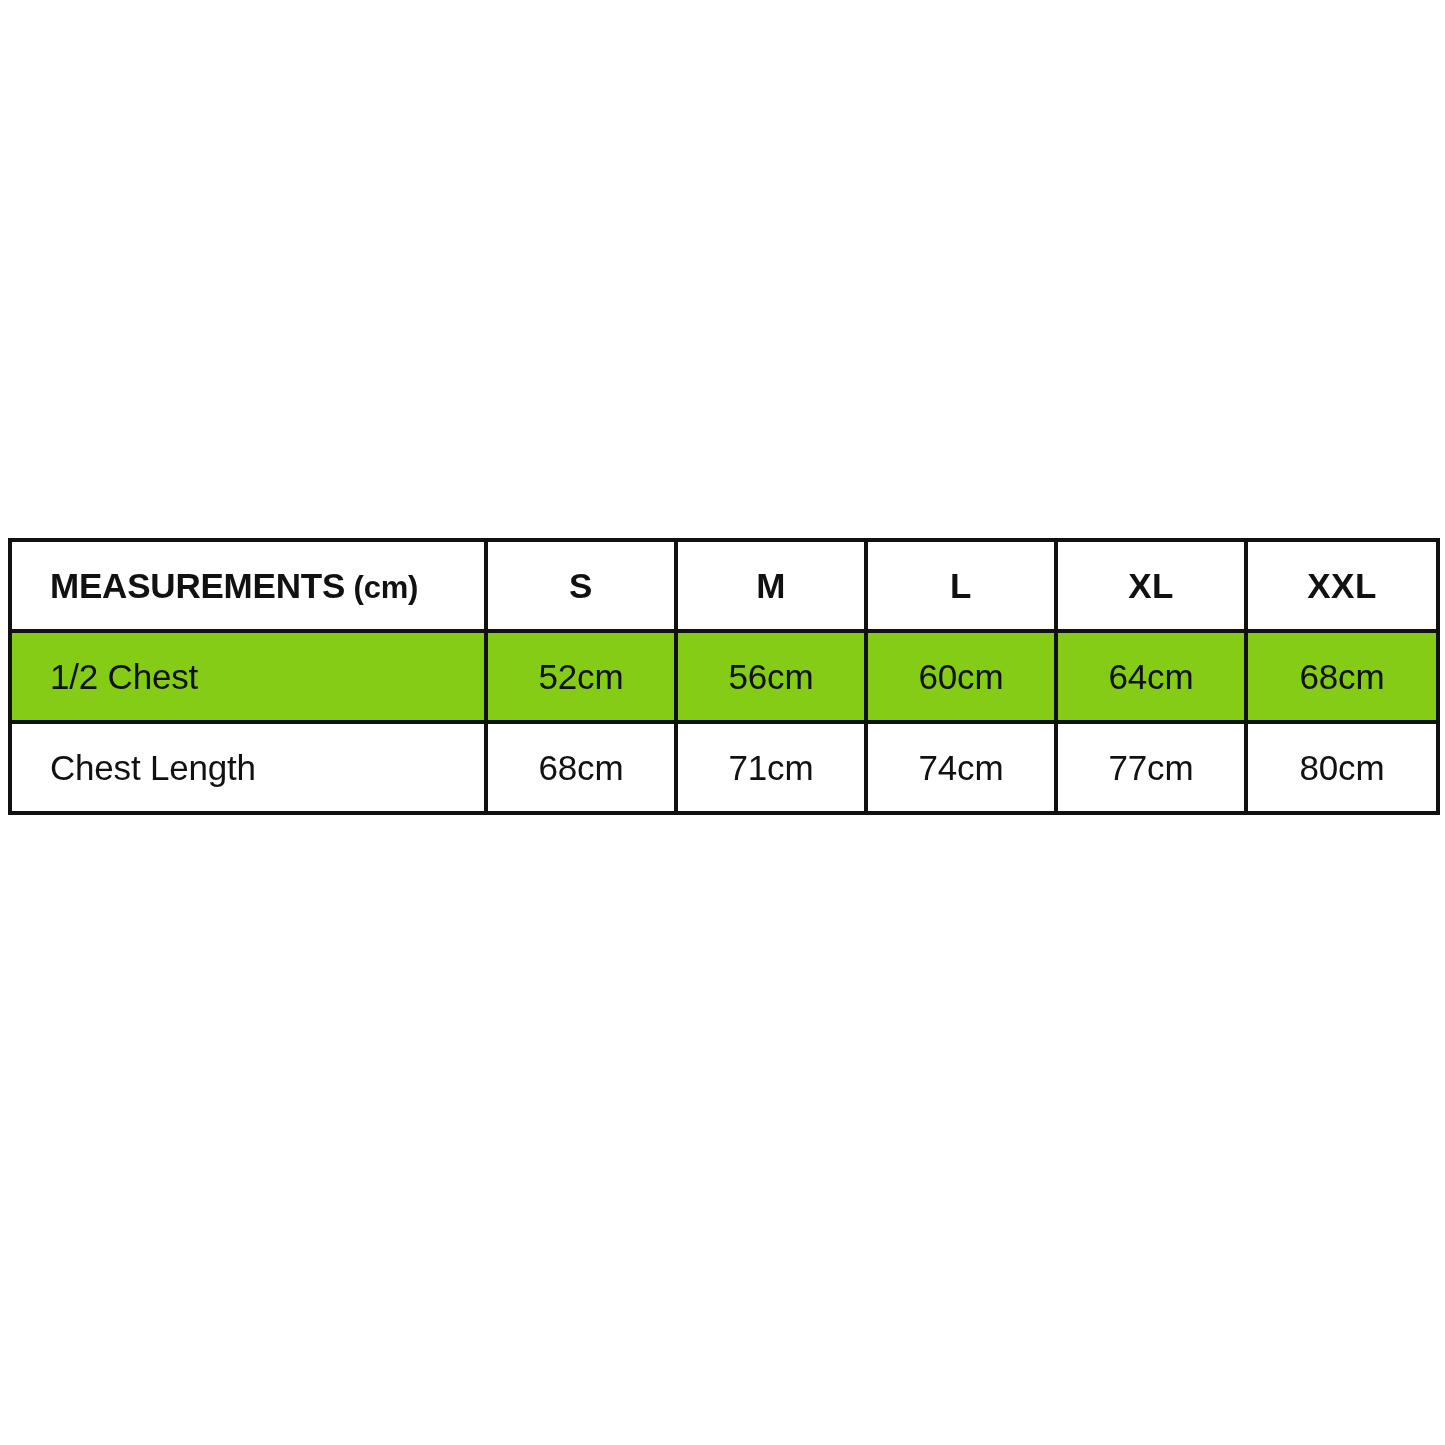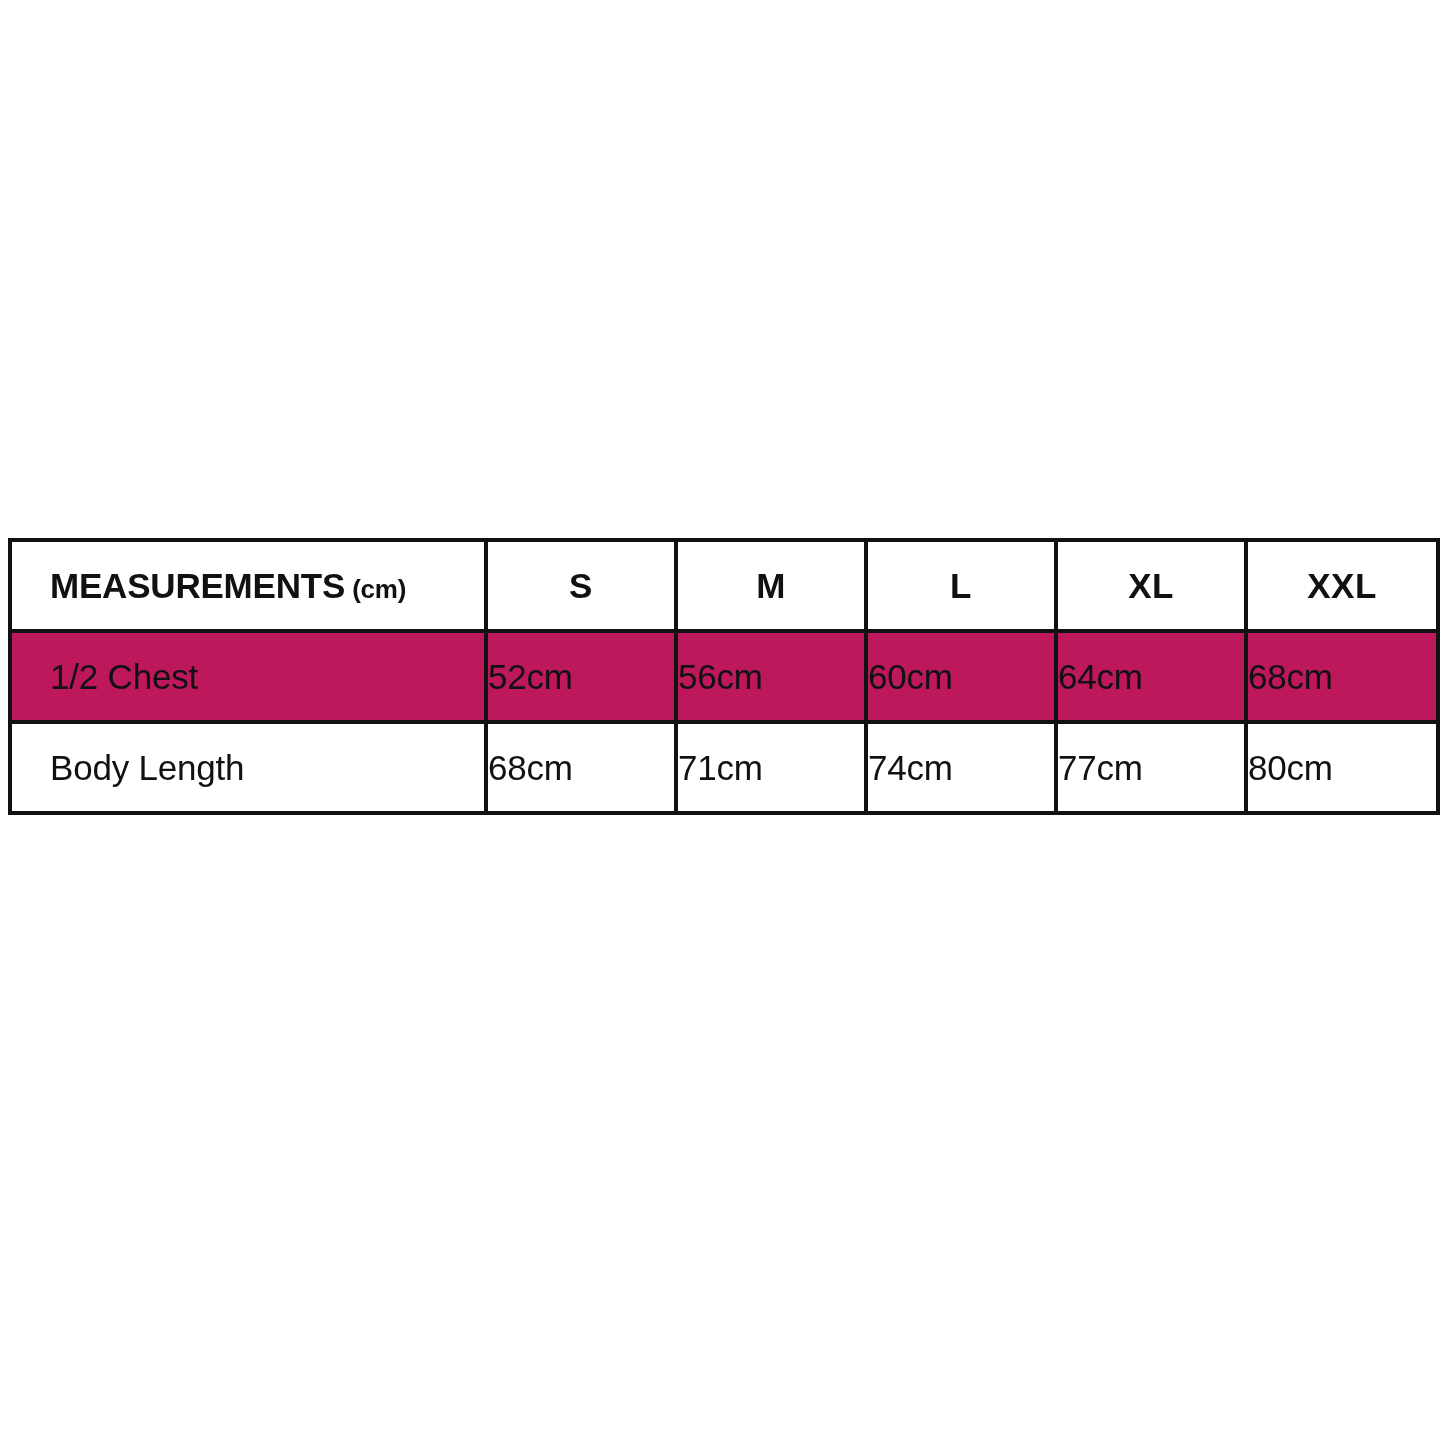--- a/index.html
+++ b/index.html
@@ -55,49 +55,49 @@
   
   .hdr-label {
     text-align: left;
     padding-left: 38px !important;
     font-size: 35px;
     font-weight: bold;
     letter-spacing: -0.2px;
     white-space: nowrap;
   }
   .hdr-label .unit {
-    font-size: 26px;
+    font-size: 31px;
     font-weight: bold;
   }
   .hdr-size {
     text-align: center;
     font-size: 35px;
     font-weight: bold;
     letter-spacing: 0.5px;
   }
   thead th { height: 96px; }
 
   
   .row-label {
     text-align: left;
     padding-left: 38px !important;
     font-size: 35px;
     font-weight: normal;
     letter-spacing: -0.2px;
     white-space: nowrap;
   }
   .row-value {
-    text-align: left;
+    text-align: center;
     font-size: 35px;
     font-weight: normal;
     letter-spacing: -0.2px;
   }
 
   tbody tr.shaded td {
-    background: #be185d;
+    background: #84cc16;
   }
   tbody tr.plain td {
     background: #ffffff;
   }
 </style>
 </head>
 <body>
 
 <div class="sheet">
 
@@ -126,21 +126,21 @@
       <tbody>
         <tr class="shaded">
           <td class="row-label">1/2 Chest</td>
           <td class="row-value">52cm</td>
           <td class="row-value">56cm</td>
           <td class="row-value">60cm</td>
           <td class="row-value">64cm</td>
           <td class="row-value">68cm</td>
         </tr>
         <tr class="plain">
-          <td class="row-label">Body Length</td>
+          <td class="row-label">Chest Length</td>
           <td class="row-value">68cm</td>
           <td class="row-value">71cm</td>
           <td class="row-value">74cm</td>
           <td class="row-value">77cm</td>
           <td class="row-value">80cm</td>
         </tr>
       </tbody>
     </table>
   </div>
 

